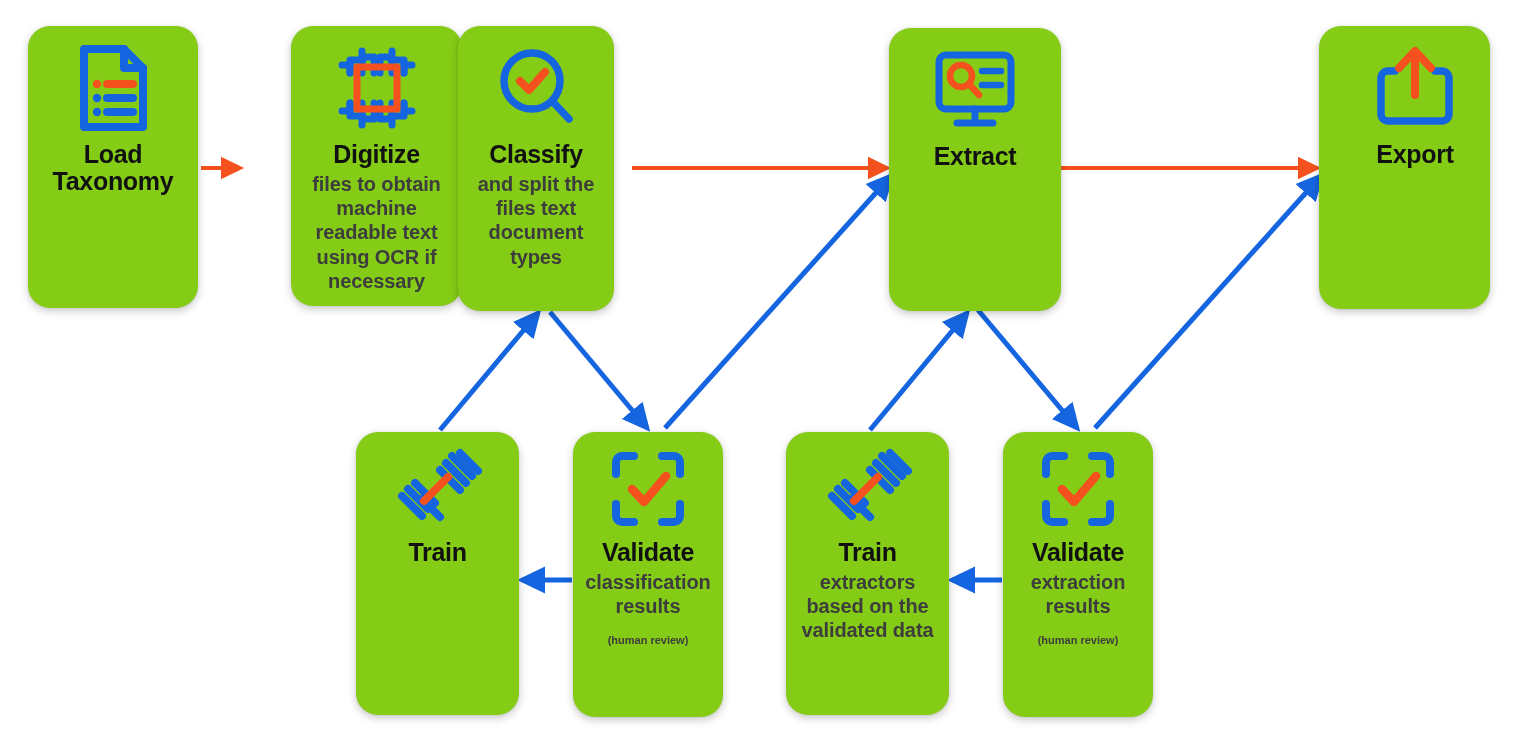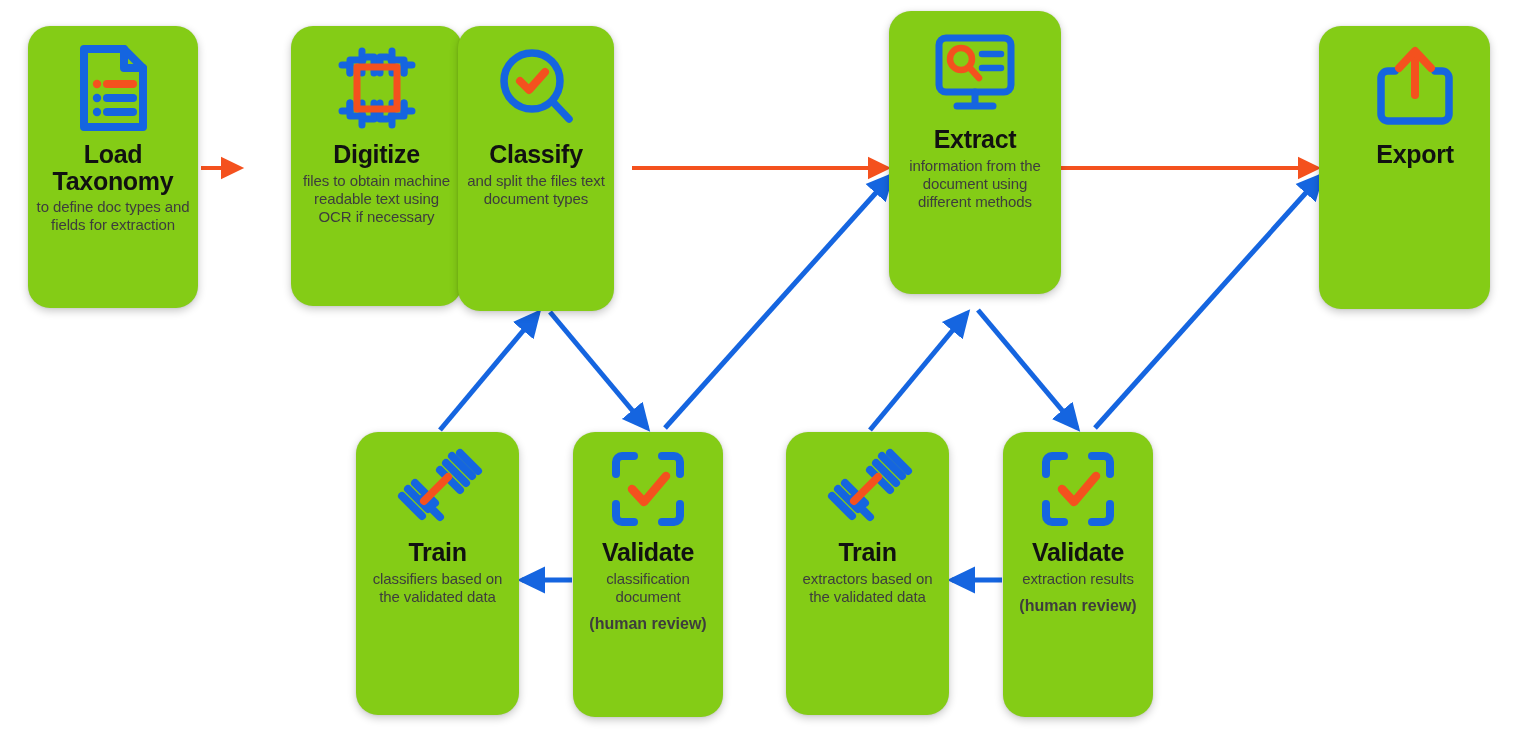--- a/index.html
+++ b/index.html
@@ -19,26 +19,26 @@
     box-sizing:border-box;padding:10px 8px 12px;z-index:3;
   }
   .icon-wrap{display:flex;align-items:center;justify-content:center;height:104px;}
   .icon-wrap.sm{height:96px;}
   .title{
     font-size:25px;font-weight:bold;color:#111111;line-height:1.06;
     text-align:center;letter-spacing:-.3px;margin-top:1px;
   }
   .title.two{font-size:25px;}
   .desc{
-    font-size:15px;font-weight:normal;color:#3d3d3d;line-height:1.22;
+    font-size:20px;font-weight:bold;color:#3d3d3d;line-height:1.22;
     text-align:center;margin-top:4px;letter-spacing:-.1px;
   }
   .sub{
-    font-size:16px;font-weight:bold;color:#3d3d3d;line-height:1.2;
-    text-align:center;margin-top:8px;
+    font-size:11px;font-weight:bold;color:#3d3d3d;line-height:1.2;
+    text-align:center;margin-top:16px;
   }
 </style>
 </head>
 <body>
 
 <div id="stage">
 
   <svg class="edges" viewBox="0 0 1516 744">
     <defs>
       <marker id="ar-o" markerWidth="6" markerHeight="6" refX="4.6" refY="3" orient="auto">
@@ -75,21 +75,20 @@
         <path d="M50 8 V27 H69" fill="none" stroke="#1565E0" stroke-width="8" stroke-linejoin="round" stroke-linecap="round"></path>
         <circle cx="23" cy="43" r="4.2" fill="#F4511E"></circle>
         <line x1="33" y1="43" x2="59" y2="43" stroke="#F4511E" stroke-width="8" stroke-linecap="round"></line>
         <circle cx="23" cy="57" r="4.2" fill="#1565E0"></circle>
         <line x1="33" y1="57" x2="59" y2="57" stroke="#1565E0" stroke-width="8" stroke-linecap="round"></line>
         <circle cx="23" cy="71" r="4.2" fill="#1565E0"></circle>
         <line x1="33" y1="71" x2="59" y2="71" stroke="#1565E0" stroke-width="8" stroke-linecap="round"></line>
       </svg>
     </div>
     <div class="title two">Load Taxonomy</div>
-    <div class="desc">to define doc types and fields for extraction</div>
   </div>
 
   <div class="card" style="left:243px;top:26px;width:171px;height:280px;margin-left:48px;">
     <div class="icon-wrap">
       <svg width="88" height="90" viewBox="0 0 88 90">
         <g fill="none" stroke="#1565E0" stroke-width="7" stroke-linecap="round" stroke-linejoin="round">
           <path d="M17 30 V22 H9"></path>
             <path d="M29 30 V8"></path>
             <path d="M41 30 V14 H34"></path>
           <path d="M47 30 V14 H54"></path>
@@ -118,34 +117,33 @@
       <svg width="84" height="90" viewBox="0 0 84 90">
         <circle cx="38" cy="38" r="28" fill="none" stroke="#1565E0" stroke-width="7.5"></circle>
         <line x1="58" y1="58" x2="75" y2="76" stroke="#1565E0" stroke-width="7.5" stroke-linecap="round"></line>
         <path d="M26 38 L35 47 L51 29" fill="none" stroke="#F4511E" stroke-width="8" stroke-linecap="round" stroke-linejoin="round"></path>
       </svg>
     </div>
     <div class="title">Classify</div>
     <div class="desc">and split the files text document types</div>
   </div>
 
-  <div class="card" style="left:889px;top:11px;width:172px;height:283px;">
+  <div class="card" style="left:889px;top:28px;width:172px;height:283px;">
     <div class="icon-wrap">
       <svg width="92" height="90" viewBox="0 0 92 90">
         <rect x="10" y="10" width="72" height="54" rx="7" fill="none" stroke="#1565E0" stroke-width="7"></rect>
         <line x1="46" y1="64" x2="46" y2="76" stroke="#1565E0" stroke-width="7" stroke-linecap="round"></line>
         <line x1="28" y1="78" x2="64" y2="78" stroke="#1565E0" stroke-width="7" stroke-linecap="round"></line>
         <circle cx="32" cy="31" r="11" fill="none" stroke="#F4511E" stroke-width="6.5"></circle>
         <line x1="40" y1="39" x2="50" y2="50" stroke="#F4511E" stroke-width="6.5" stroke-linecap="round"></line>
         <line x1="53" y1="26" x2="72" y2="26" stroke="#1565E0" stroke-width="6.5" stroke-linecap="round"></line>
         <line x1="53" y1="40" x2="72" y2="40" stroke="#1565E0" stroke-width="6.5" stroke-linecap="round"></line>
       </svg>
     </div>
     <div class="title">Extract</div>
-    <div class="desc">information from the document using different methods</div>
   </div>
 
   <div class="card" style="left:1319px;top:26px;width:171px;height:283px;padding-left:29px;">
     <div class="icon-wrap">
       <svg width="86" height="90" viewBox="0 0 86 90">
         <path d="M23 28 H16 a7 7 0 0 0 -7 7 V71 a7 7 0 0 0 7 7 H70 a7 7 0 0 0 7 -7 V35 a7 7 0 0 0 -7 -7 H63" fill="none" stroke="#1565E0" stroke-width="7.5" stroke-linecap="round"></path>
         <line x1="43" y1="52" x2="43" y2="10" stroke="#F4511E" stroke-width="8" stroke-linecap="round"></line>
         <path d="M27 25 L43 8 L59 25" fill="none" stroke="#F4511E" stroke-width="8" stroke-linecap="round" stroke-linejoin="round"></path>
       </svg>
     </div>
@@ -162,37 +160,36 @@
           <line x1="50" y1="26" x2="70" y2="46"></line>
           <line x1="18" y1="45" x2="38" y2="65"></line>
           <line x1="12" y1="52" x2="32" y2="72"></line>
           <line x1="25" y1="39" x2="45" y2="59"></line>
           <line x1="32" y1="55" x2="50" y2="73"></line>
         </g>
         <line x1="34" y1="57" x2="58" y2="33" stroke="#F4511E" stroke-width="8" stroke-linecap="round"></line>
       </svg>
     </div>
     <div class="title">Train</div>
-    <div class="desc">classifiers based on the validated data</div>
   </div>
 
   <div class="card" style="left:573px;top:432px;width:150px;height:285px;">
     <div class="icon-wrap sm">
       <svg width="84" height="88" viewBox="0 0 84 88">
         <g fill="none" stroke="#1565E0" stroke-width="8" stroke-linecap="round" stroke-linejoin="round">
           <path d="M10 28 V16 a6 6 0 0 1 6 -6 H28"></path>
           <path d="M56 10 H68 a6 6 0 0 1 6 6 V28"></path>
           <path d="M74 58 V70 a6 6 0 0 1 -6 6 H56"></path>
           <path d="M28 76 H16 a6 6 0 0 1 -6 -6 V58"></path>
         </g>
         <path d="M26 43 L38 56 L60 30" fill="none" stroke="#F4511E" stroke-width="8.5" stroke-linecap="round" stroke-linejoin="round"></path>
       </svg>
     </div>
     <div class="title">Validate</div>
-    <div class="desc">classification document</div>
+    <div class="desc">classification results</div>
     <div class="sub">(human review)</div>
   </div>
 
   <div class="card" style="left:786px;top:432px;width:163px;height:283px;">
     <div class="icon-wrap sm">
       <svg width="96" height="92" viewBox="0 0 96 92">
         <g stroke="#1565E0" stroke-width="8" stroke-linecap="round">
           <line x1="62" y1="12" x2="82" y2="32"></line>
           <line x1="70" y1="9" x2="88" y2="27"></line>
           <line x1="56" y1="19" x2="76" y2="39"></line>

